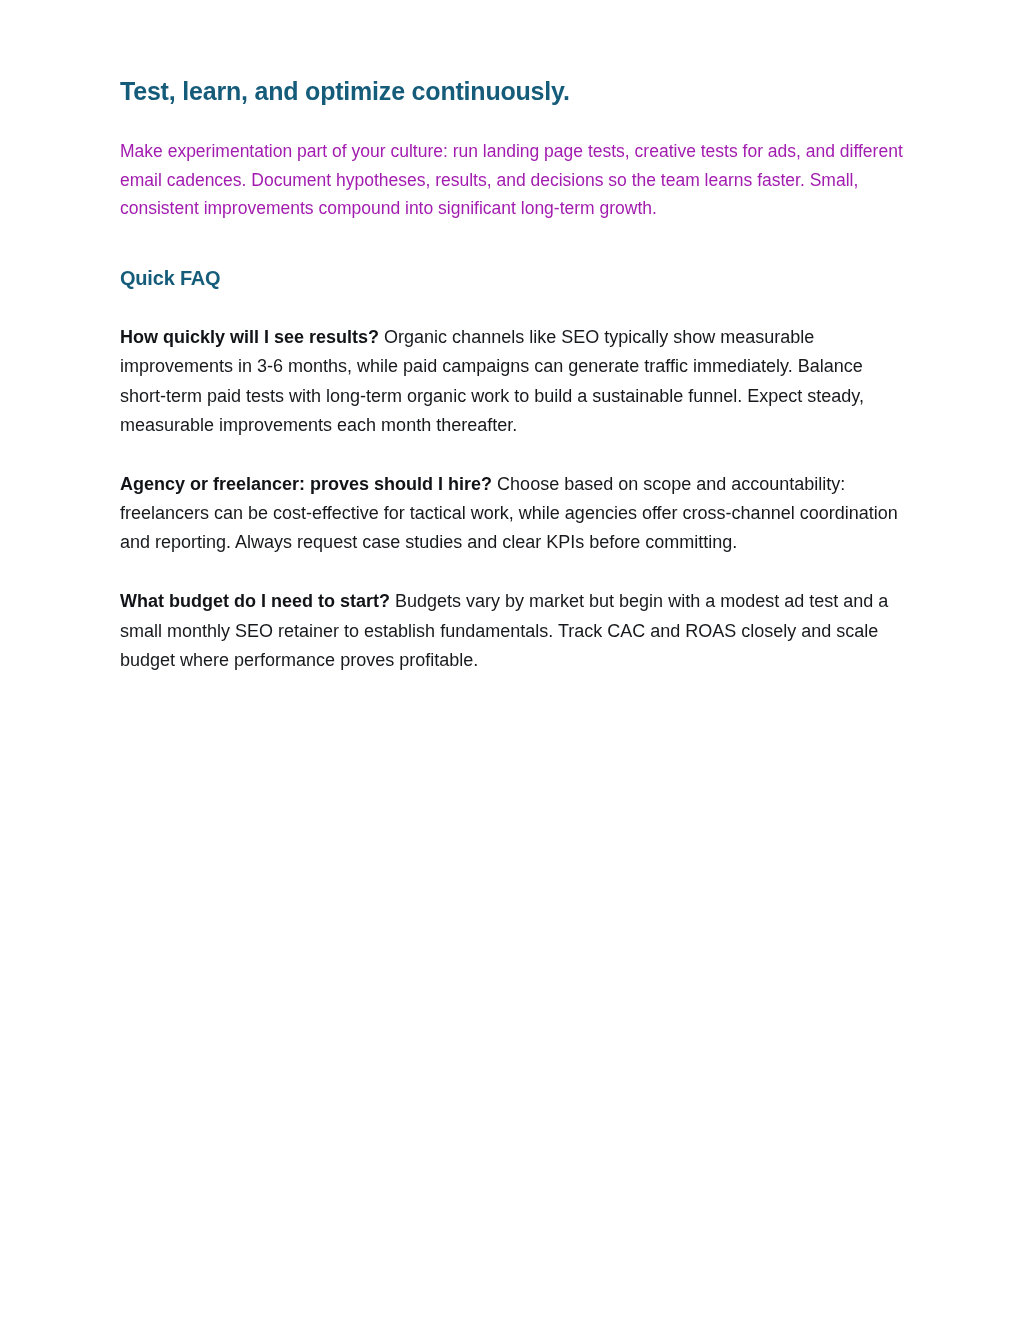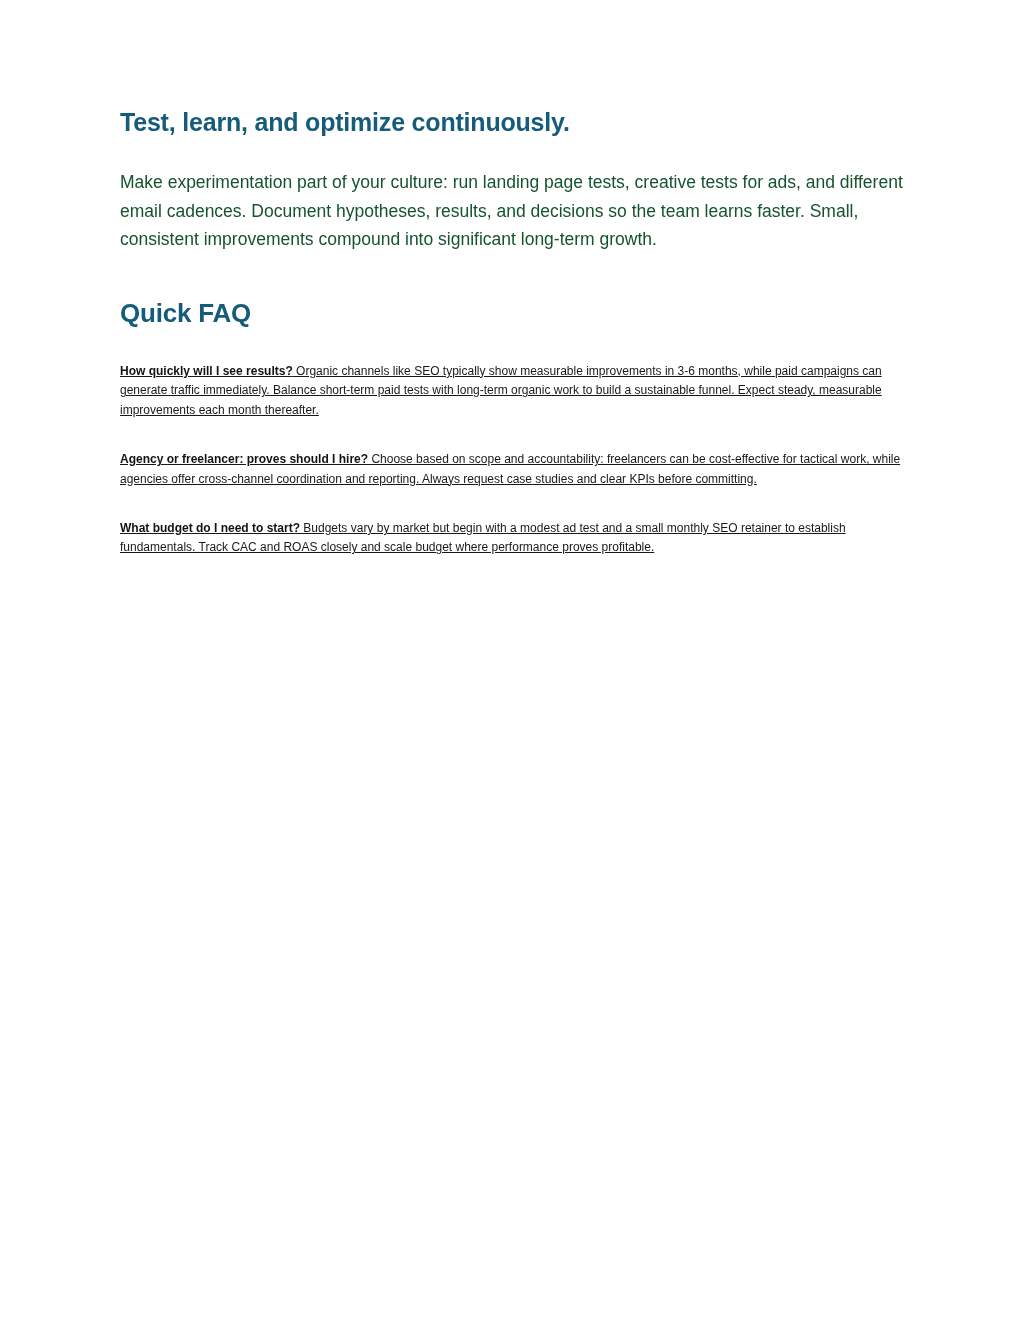--- a/index.html
+++ b/index.html
@@ -12,50 +12,49 @@
     background: #ffffff;
     font-family: "Liberation Sans", sans-serif;
     color: #1a1a1a;
     -webkit-font-smoothing: antialiased;
   }
   .page {
     position: relative;
     width: 1024px;
     height: 1325px;
     box-sizing: border-box;
-    padding: 107px 120px 0 120px;
+    padding: 76px 120px 0 120px;
   }
   .content {
     width: 784px;
   }
   h2.section-title {
     font-size: 25px;
     line-height: 1.25;
     font-weight: bold;
     color: #155b7a;
     margin: 0 0 30px 0;
     letter-spacing: -0.2px;
   }
   h2.section-title.faq {
-    font-size: 26px;
+    font-size: 20px;
     margin-top: 44px;
     margin-bottom: 32px;
   }
   p.body-text {
     font-size: 17.5px;
     line-height: 1.62;
     margin: 0 0 26px 0;
-    color: #14532d;
+    color: #a21caf;
   }
   p.faq-item {
-    font-size: 12px;
+    font-size: 18px;
     line-height: 1.62;
     margin: 0 0 30px 0;
     color: #17191c;
-    text-decoration: underline;
   }
   p.faq-item:last-child {
     margin-bottom: 12px;
   }
   .q {
     font-weight: bold;
     color: #111317;
   }
   .a {
     font-weight: normal;

